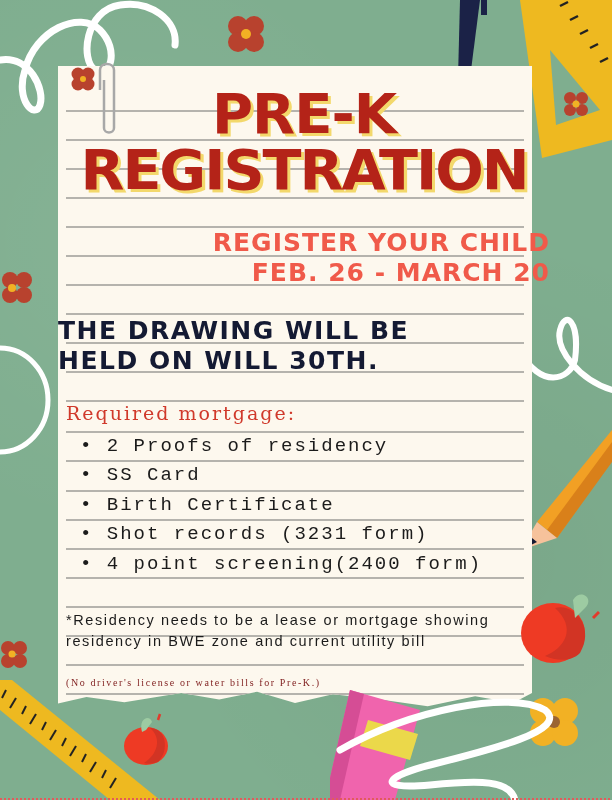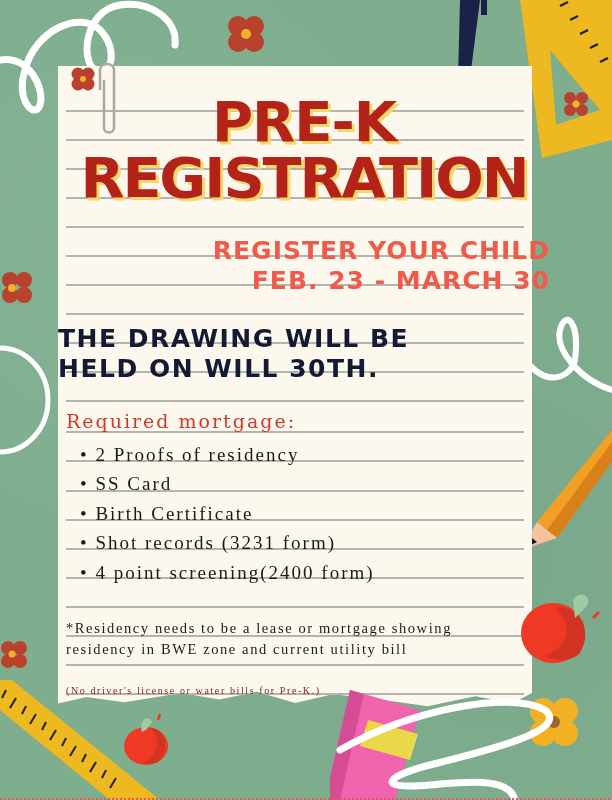--- a/index.html
+++ b/index.html
@@ -17,21 +17,21 @@
   }
   .deco { position: absolute; }
   .paper {
     position: absolute; left: 58px; top: 66px; width: 474px; height: 660px;
     background: #fdf8ee;
     clip-path: polygon(0 0, 100% 0, 100% 95%, 96% 96.5%, 88% 95.5%, 78% 97%, 68% 96%, 58% 95.2%, 50% 96.5%, 42% 94.8%, 34% 96%, 26% 95%, 14% 96.4%, 6% 95.6%, 0 96.6%);
   }
   .rule {
     position: absolute; left: 8px; right: 8px; height: 2px; background: #b5b3ad;
   }
-  .content { position: absolute; left: 58px; top: 74px; width: 492px; height: 660px; }
+  .content { position: absolute; left: 58px; top: 66px; width: 492px; height: 660px; }
   .title {
     position: absolute; left: 0; right: 0; text-align: center;
     font-family: "DejaVu Sans", sans-serif; font-weight: 900;
     color: #b42318; letter-spacing: -1px;
     text-shadow: 3px 3px 0 #f3d86b;
   }
   .t1 { top: 18px; font-size: 56px; line-height: 60px; }
   .t2 { top: 74px; font-size: 56px; line-height: 60px; letter-spacing: -2px; transform: scaleX(1.02); }
   .sub {
     position: absolute; left: 0; right: 0; text-align: right;
@@ -40,27 +40,27 @@
   .drawing {
     position: absolute; left: 0; right: 0; text-align: left;
     font-weight: bold; color: #141a33; font-size: 25px; letter-spacing: 1.5px; line-height: 30px;
   }
   .req-head {
     position: absolute; left: 8px; top: 336px;
     font-family: "DejaVu Serif", serif; color: #d0392b; font-size: 19px; letter-spacing: 2px;
   }
   .doc-list { position: absolute; left: 22px; top: 366px; margin: 0; padding: 0; list-style: none; }
   .doc-list li {
-    font-family: Liberation Serif, serif; color: #1b1b1b; font-size: 19px; letter-spacing: 2px;
+    font-family: Liberation Mono, monospace; color: #1b1b1b; font-size: 19px; letter-spacing: 2px;
     height: 29.4px; line-height: 29.4px; white-space: nowrap;
   }
   .doc-list li::before { content: "• "; }
   .note {
     position: absolute; left: 8px; top: 544px; width: 460px;
-    font-family: Liberation Serif, serif; color: #1b1b1b; font-size: 14.5px; letter-spacing: 1.6px; line-height: 21px;
+    font-family: Liberation Sans, sans-serif; color: #1b1b1b; font-size: 14.5px; letter-spacing: 1.6px; line-height: 21px;
   }
   .note2 {
     position: absolute; left: 8px; top: 611px;
     font-family: Liberation Serif, serif; color: #7f1d1d; font-size: 10px; letter-spacing: 1.6px; white-space: nowrap;
   }
   .bottom-dots {
     position: absolute; left: 0; right: 0; bottom: 0; height: 2px;
     background: repeating-linear-gradient(90deg, #e25b5b 0 2px, transparent 2px 4px);
   }
 </style>
@@ -175,21 +175,21 @@
       <circle cx="8" cy="18" r="6.5"></circle>
       <circle cx="18" cy="18" r="6.5"></circle>
     </g>
   <circle cx="13" cy="13" r="3" fill="#f2b124"></circle>
 </svg>
 
 <div class="content">
   <div class="title t1">PRE-K</div>
   <div class="title t2">REGISTRATION</div>
   <div class="sub" style="top:162px">REGISTER YOUR CHILD</div>
-  <div class="sub" style="top:192px">FEB. 23 - MARCH 30</div>
+  <div class="sub" style="top:192px">FEB. 26 - MARCH 20</div>
   <div class="drawing" style="top:250px">THE DRAWING WILL BE</div>
   <div class="drawing" style="top:280px">HELD ON WILL 30TH.</div>
   <div class="req-head">Required mortgage:</div>
   <ul class="doc-list">
     <li>2 Proofs of residency</li>
     <li>SS Card</li>
     <li>Birth Certificate</li>
     <li>Shot records (3231 form)</li>
     <li>4 point screening(2400 form)</li>
   </ul>

